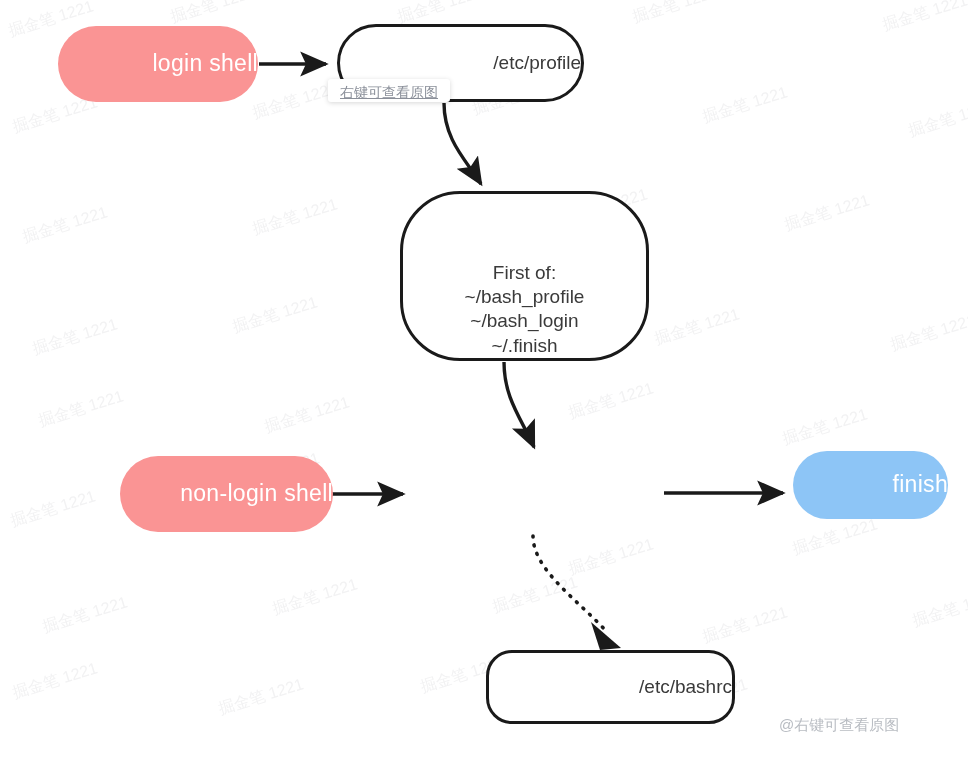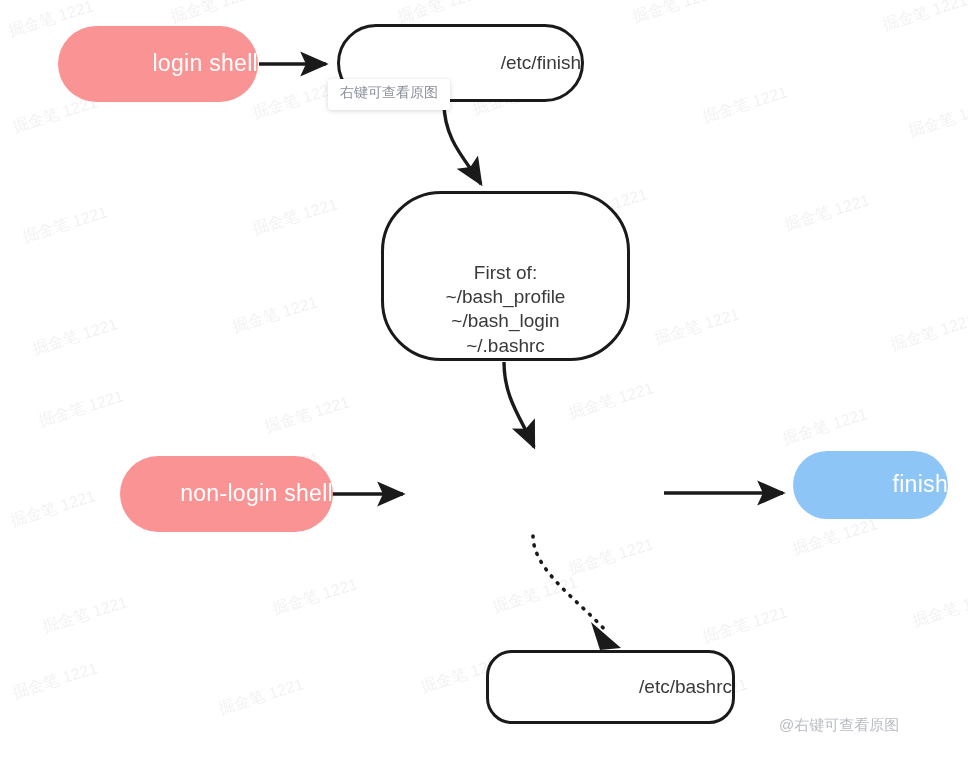--- a/index.html
+++ b/index.html
@@ -44,40 +44,41 @@
     border: 3px solid #1a1a1a;
     color: #3a3a3a;
     font-size: 19px;
   }
   .node-box.r-small { border-radius: 26px; }
   .node-box.r-big { border-radius: 46px; }
   .node-box.r-huge { border-radius: 60px; }
 
   #node-login-shell   { left: 58px;  top: 26px;  width: 200px; height: 76px; }
   #node-etc-profile   { left: 337px; top: 24px;  width: 247px; height: 78px; }
-  #node-first-of      { left: 381px; top: 191px; width: 249px; height: 170px; }
+  #node-first-of      { left: 400px; top: 191px; width: 249px; height: 170px; }
   #node-nonlogin      { left: 120px; top: 456px; width: 213px; height: 76px; }
   #node-bashrc        { left: 413px; top: 455px; width: 250px; height: 79px; }
   #node-finish        { left: 793px; top: 451px; width: 155px; height: 68px; }
   #node-etc-bashrc    { left: 486px; top: 650px; width: 249px; height: 74px; }
 
   .multiline { flex-direction: column; }
   .multiline span { display: block; }
 
   #tooltip {
     position: absolute;
     left: 328px;
     top: 79px;
-    padding: 5px 12px 8px 12px;
+    padding: 5px 12px 0 12px;
     background: #ffffff;
     color: #8a8f99;
     font-size: 14px;
     border-radius: 3px;
     box-shadow: 0 1px 5px rgba(0,0,0,0.16);
     white-space: nowrap;
+    text-decoration: underline;
   }
 
   #attribution {
     position: absolute;
     left: 779px;
     top: 716px;
     font-size: 15px;
     color: #b8bcc2;
     white-space: nowrap;
   }
@@ -171,28 +172,28 @@
       <path d="M533,536 C533,570 578,600 607,632" fill="none" stroke="#1a1a1a" stroke-width="3.6" stroke-linecap="round" stroke-dasharray="1 8"></path>
       <path d="M591,622 L621,648 L600,650 Z" fill="#1a1a1a"></path>
     </g>
   </svg>
 
   <div class="node node-pill" id="node-login-shell" style="background:#fa9494;">
     <span>login shell</span>
   </div>
 
   <div class="node node-box r-big" id="node-etc-profile">
-    <span>/etc/finish</span>
+    <span>/etc/profile</span>
   </div>
 
   <div class="node node-box r-huge multiline" id="node-first-of">
     <span>First of:</span>
     <span>~/bash_profile</span>
     <span>~/bash_login</span>
-    <span>~/.bashrc</span>
+    <span>~/.finish</span>
   </div>
 
   <div class="node node-pill" id="node-nonlogin" style="background:#fa9494;">
     <span>non-login shell</span>
   </div>
 
 
   <div class="node node-box r-small" id="node-etc-bashrc">
     <span>/etc/bashrc</span>
   </div>

